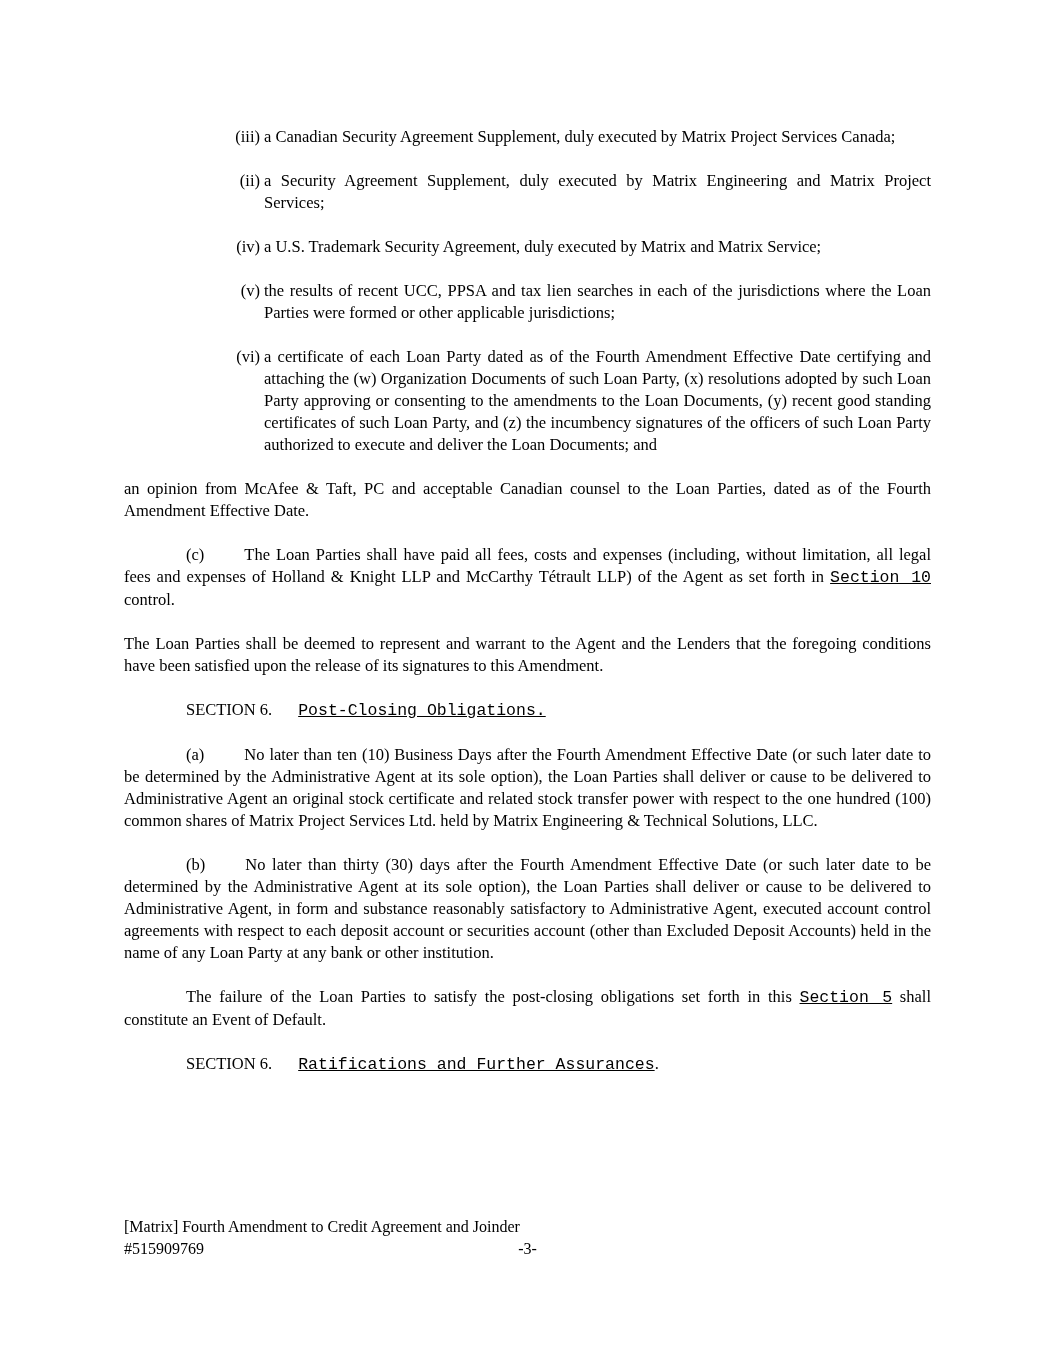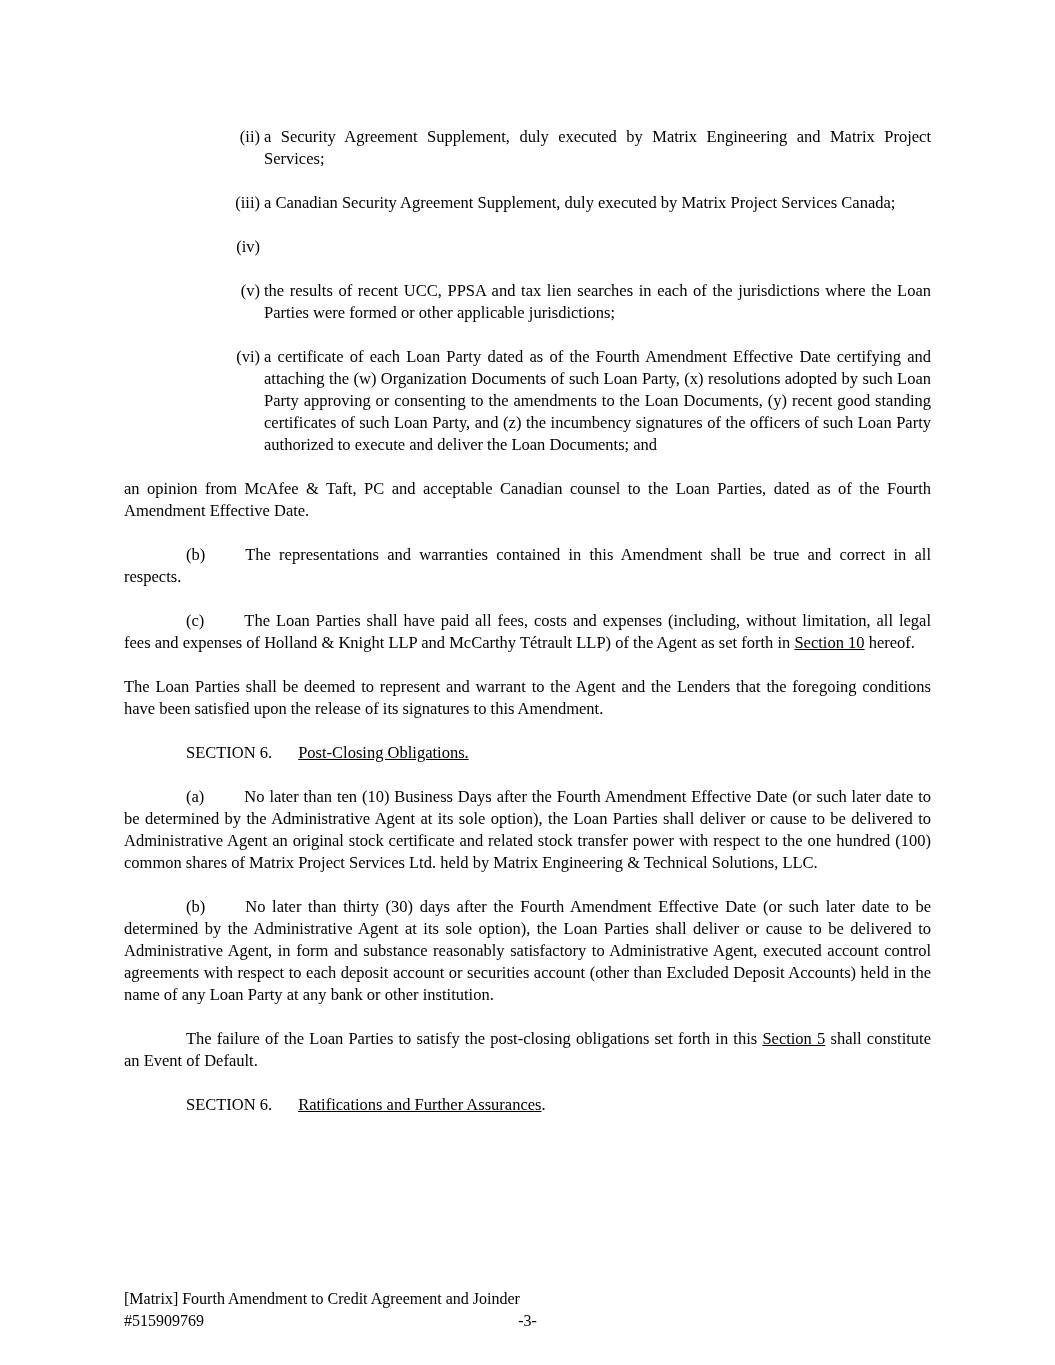--- a/index.html
+++ b/index.html
@@ -44,73 +44,73 @@
     text-align: justify;
     text-indent: 0;
   }
   p.section-heading {
     margin: 0 0 22px 0;
     text-indent: 62px;
     text-align: left;
   }
   .tab  { display: inline-block; width: 40px; }
   .tab-s{ display: inline-block; width: 26px; }
-  .uline { text-decoration: underline; }
+  .uline { text-decoration: underline; font-family: Liberation Mono, monospace; }
   .footer {
     position: absolute;
     left: 124px;
-    top: 1288px;
+    top: 1216px;
     width: 807px;
     font-size: 16px;
     line-height: 22px;
   }
   .footer-row { position: relative; }
   .footer-row .page-num {
     position: absolute;
     left: 0;
     right: 0;
     text-align: center;
   }
 </style>
 </head>
 <body>
 
 <div class="content">
 
   <div class="li">
+    <span class="num">(iii)</span>
+    <span class="litext">a Canadian Security Agreement Supplement, duly executed by Matrix Project Services Canada;</span>
+  </div>
+
+  <div class="li">
     <span class="num">(ii)</span>
     <span class="litext">a Security Agreement Supplement, duly executed by Matrix Engineering and Matrix Project Services;</span>
   </div>
 
   <div class="li">
-    <span class="num">(iii)</span>
-    <span class="litext">a Canadian Security Agreement Supplement, duly executed by Matrix Project Services Canada;</span>
-  </div>
-
-  <div class="li">
     <span class="num">(iv)</span>
+    <span class="litext">a U.S. Trademark Security Agreement, duly executed by Matrix and Matrix Service;</span>
   </div>
 
   <div class="li">
     <span class="num">(v)</span>
     <span class="litext">the results of recent UCC, PPSA and tax lien searches in each of the jurisdictions where the Loan Parties were formed or other applicable jurisdictions;</span>
   </div>
 
   <div class="li">
     <span class="num">(vi)</span>
     <span class="litext">a certificate of each Loan Party dated as of the Fourth Amendment Effective Date certifying and attaching the (w) Organization Documents of such Loan Party, (x) resolutions adopted by such Loan Party approving or consenting to the amendments to the Loan Documents, (y) recent good standing certificates of such Loan Party, and (z) the incumbency signatures of the officers of such Loan Party authorized to execute and deliver the Loan Documents; and</span>
   </div>
 
   <div class="li">
     <span class="litext">an opinion from McAfee &amp; Taft, PC and acceptable Canadian counsel to the Loan Parties, dated as of the Fourth Amendment Effective Date.</span>
   </div>
 
-  <p class="para"><span>(b)</span><span class="tab"></span><span>The representations and warranties contained in this Amendment shall be true and correct in all respects.</span></p>
 
-  <p class="para"><span>(c)</span><span class="tab"></span><span>The Loan Parties shall have paid all fees, costs and expenses (including, without limitation, all legal fees and expenses of Holland &amp; Knight LLP and McCarthy Tétrault LLP) of the Agent as set forth in </span><span class="uline">Section 10</span><span> hereof.</span></p>
+  <p class="para"><span>(c)</span><span class="tab"></span><span>The Loan Parties shall have paid all fees, costs and expenses (including, without limitation, all legal fees and expenses of Holland &amp; Knight LLP and McCarthy Tétrault LLP) of the Agent as set forth in </span><span class="uline">Section 10</span><span> control.</span></p>
 
   <p class="para-flush">The Loan Parties shall be deemed to represent and warrant to the Agent and the Lenders that the foregoing conditions have been satisfied upon the release of its signatures to this Amendment.</p>
 
   <p class="section-heading"><span>SECTION 6.</span><span class="tab-s"></span><span class="uline">Post-Closing Obligations.</span></p>
 
   <p class="para"><span>(a)</span><span class="tab"></span><span>No later than ten (10) Business Days after the Fourth Amendment Effective Date (or such later date to be determined by the Administrative Agent at its sole option), the Loan Parties shall deliver or cause to be delivered to Administrative Agent an original stock certificate and related stock transfer power with respect to the one hundred (100) common shares of Matrix Project Services Ltd. held by Matrix Engineering &amp; Technical Solutions, LLC.</span></p>
 
   <p class="para"><span>(b)</span><span class="tab"></span><span>No later than thirty (30) days after the Fourth Amendment Effective Date (or such later date to be determined by the Administrative Agent at its sole option), the Loan Parties shall deliver or cause to be delivered to Administrative Agent, in form and substance reasonably satisfactory to Administrative Agent, executed account control agreements with respect to each deposit account or securities account (other than Excluded Deposit Accounts) held in the name of any Loan Party at any bank or other institution.</span></p>
 
   <p class="para"><span>The failure of the Loan Parties to satisfy the post-closing obligations set forth in this </span><span class="uline">Section 5</span><span> shall constitute an Event of Default.</span></p>

